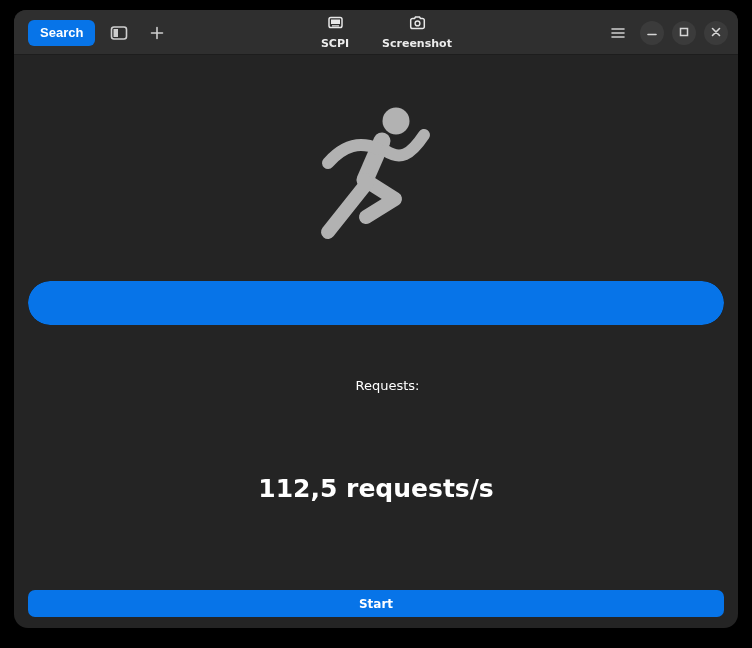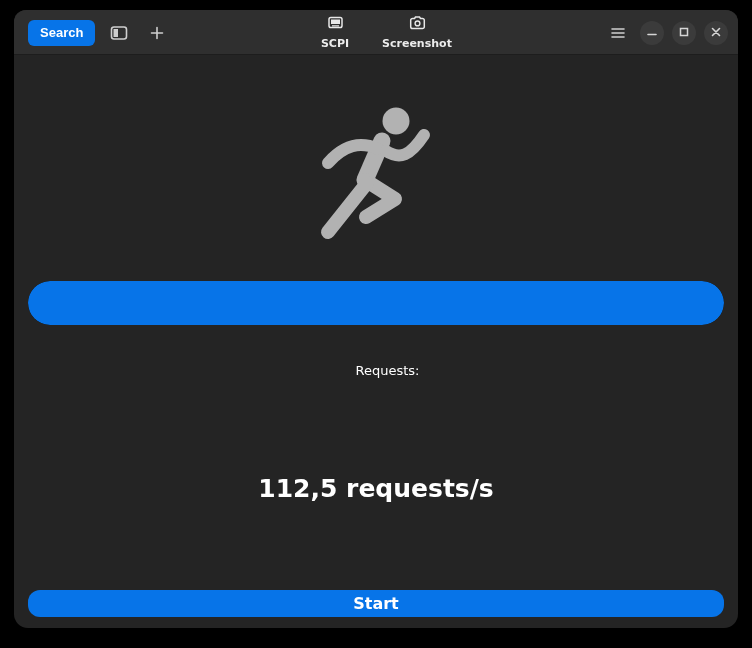--- a/index.html
+++ b/index.html
@@ -58,21 +58,21 @@
     position: absolute; top: 93px; left: 50%; transform: translateX(-50%);
   }
 
   .progress {
     position: absolute; left: 14px; right: 14px; top: 271px; height: 44px;
     border-radius: 22px; background: #1b1b1b; overflow: hidden;
   }
   .progress-fill { height: 100%; background: #0774e8; border-radius: 22px; }
 
   .requests-row {
-    position: absolute; top: 353px; left: 0; right: 0;
+    position: absolute; top: 368px; left: 0; right: 0;
     display: flex; align-items: center; justify-content: center; margin-left: 32px;
   }
   .requests-label { color: #ffffff; font-size: 13px; margin-right: 9px; }
   .spin-group {
     display: flex; align-items: stretch; height: 30px; background: #3b3b3b;
     border-radius: 6px; overflow: hidden;
   }
   .spin-value {
     width: 56px; background: transparent; border: none; color: #ffffff;
     font-size: 13px; padding-left: 10px; text-align: left; outline: none;
@@ -84,22 +84,22 @@
     cursor: pointer;
   }
 
   .result-text {
     position: absolute; top: 464px; left: 0; right: 0; text-align: center;
     color: #ffffff; font-size: 25px; font-weight: bold;
   }
 
   .start-btn {
     position: absolute; left: 14px; right: 14px; bottom: 11px; height: 27px;
-    background: #0774e8; color: #fff; border: none; border-radius: 12px;
-    font-size: 16px; font-weight: bold; cursor: pointer;
+    background: #0774e8; color: #fff; border: none; border-radius: 7px;
+    font-size: 12px; font-weight: bold; cursor: pointer;
     font-family: "DejaVu Sans", "Liberation Sans", sans-serif;
   }
 </style>
 </head>
 <body>
 
 <div class="window">
 
   <div class="headerbar">
 

